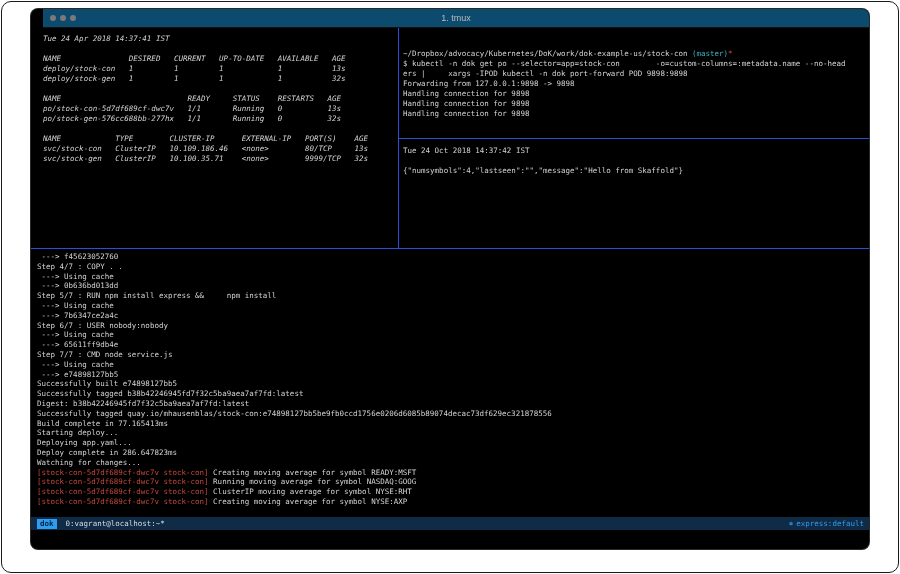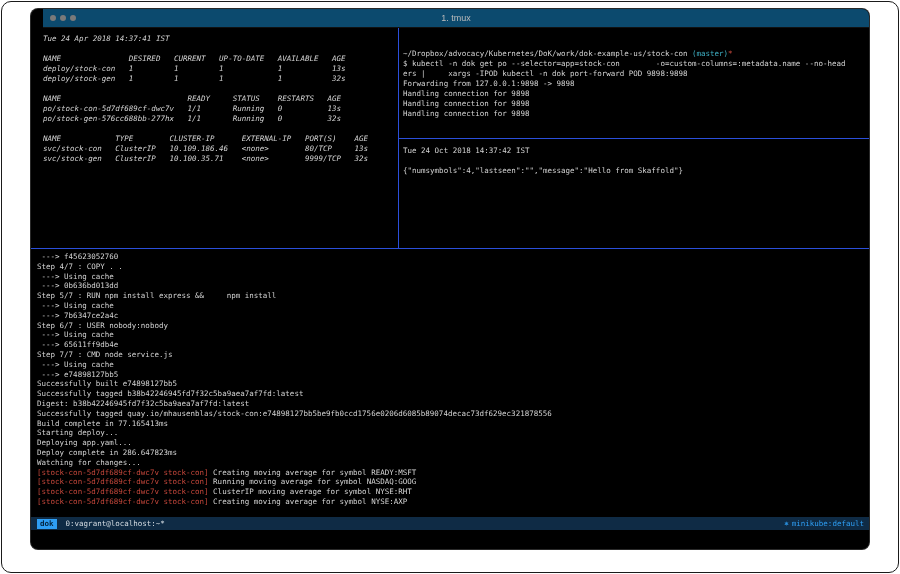--- a/index.html
+++ b/index.html
@@ -120,17 +120,17 @@
       <div class="line"><span class="red">[stock-con-5d7df689cf-dwc7v stock-con]</span><span> Creating moving average for symbol READY:MSFT</span></div>
       <div class="line"><span class="red">[stock-con-5d7df689cf-dwc7v stock-con]</span><span> Running moving average for symbol NASDAQ:GOOG</span></div>
       <div class="line"><span class="red">[stock-con-5d7df689cf-dwc7v stock-con]</span><span> ClusterIP moving average for symbol NYSE:RHT</span></div>
       <div class="line"><span class="red">[stock-con-5d7df689cf-dwc7v stock-con]</span><span> Creating moving average for symbol NYSE:AXP</span></div>
     </div>
 
     <div class="statusbar">
       <span class="session-badge">dok</span>
       <span class="win-item">0:vagrant@localhost:~*</span>
       <span class="flex-spacer"></span>
-      <span class="kube-ctx"><span class="icn">⎈</span><span>minikube:default</span></span>
+      <span class="kube-ctx"><span class="icn">⎈</span><span>express:default</span></span>
     </div>
 
   </div>
 </div>
 
 </body></html>

